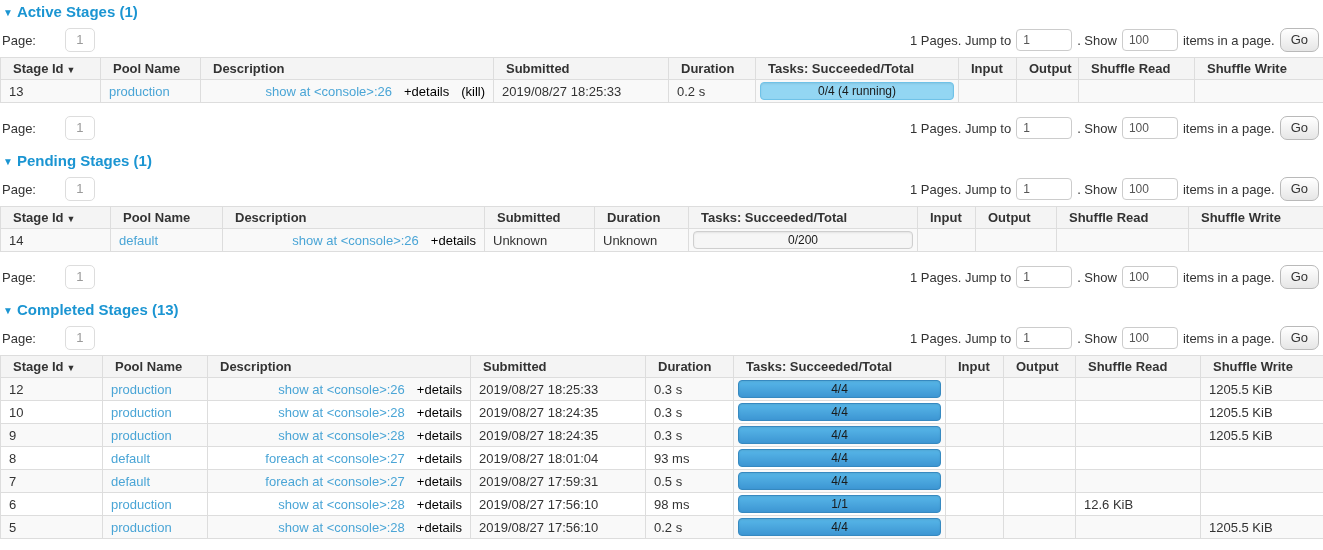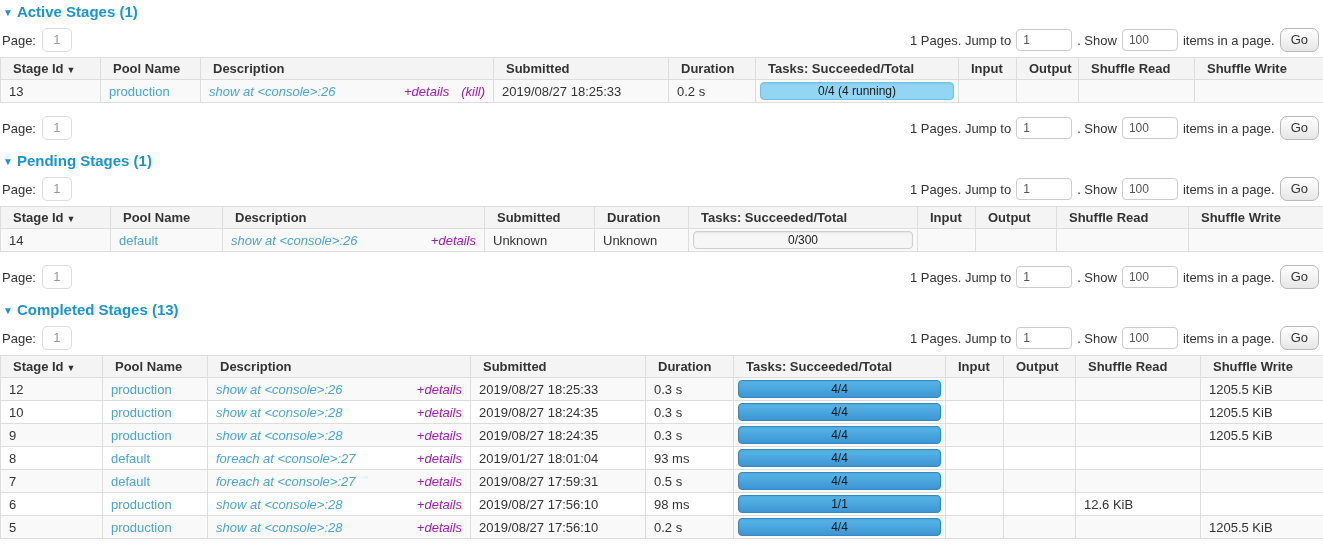--- a/index.html
+++ b/index.html
@@ -8,21 +8,21 @@
     width:1323px; height:550px; overflow:hidden; background:#ffffff;
     font-family:"Liberation Sans", sans-serif; font-size:13px; color:#333333;
   }
   .section-title {
     color:#1b95d2; font-size:15px; font-weight:bold;
     margin:12px 0 8px 3px; cursor:pointer;
   }
   .section-title.first { margin-top:3px; }
   .collapse-arrow { font-size:10px; margin-right:4px; position:relative; top:-1px; }
 
-  .pager-row { display:flex; align-items:center; margin:0 4px 5px 2px; height:24px; }
+  .pager-row { display:flex; align-items:center; margin:0 4px 5px 2px; height:24px;gap:23px; }
   .page-label { margin-right:6px; }
   .page-box {
     display:inline-block; min-width:30px; height:24px; line-height:22px; text-align:center;
     border:1px solid #dddddd; border-radius:5px; color:#9a9a9a; background:#fff; cursor:pointer;
   }
   .pager-right { margin-left:auto; display:flex; align-items:center; gap:5px; }
   .pager-input {
     width:56px; height:22px; border:1px solid #cccccc; border-radius:4px; padding:1px 6px;
     font-family:"Liberation Sans", sans-serif; font-size:12px; color:#555555; outline:none;
   }
@@ -35,23 +35,23 @@
   table { border-collapse:collapse; table-layout:fixed; width:1323px; margin:0 0 13px 0; }
   th, td {
     border:1px solid #dddddd; padding:3px 8px; text-align:left; height:22px;
     overflow:hidden; white-space:nowrap; font-size:13px;
   }
   th { background:#f4f4f4; font-weight:bold; cursor:pointer;padding-left:12px; }
   tbody tr:nth-child(odd) { background:#f9f9f9; }
   .sort-icon { font-size:9px; color:#333; margin-left:3px; }
 
   .cell-link { color:#4aa5d6; text-decoration:none; cursor:pointer; }
-  .desc-wrap { display:flex; justify-content:space-between; align-items:center;font-style:italic; }
+  .desc-wrap { display:flex; justify-content:flex-end; align-items:center; }
   .desc-right { color:#999999; }
-  .desc-right .muted-link { color:#a21caf; cursor:pointer; margin-left:12px; }
+  .desc-right .muted-link { color:#000000; cursor:pointer; margin-left:12px; }
 
   .bar-cell { padding:2px 4px; }
   .progress {
     position:relative; height:18px; border:1px solid #cfcfcf; border-radius:4px;
     background:#f6f6f6; box-shadow:inset 0 1px 2px rgba(0,0,0,.08);
     font-size:12px; line-height:16px; text-align:center; color:#1a1a1a;
   }
   .progress.running { background:#93d6f3; border-color:#6fc2e8; }
   .progress.complete { background:linear-gradient(#57b6e8,#3d96d3); border-color:#3689c0; }
 </style>
@@ -188,21 +188,21 @@
       <td><a class="cell-link">default</a></td>
       <td>
           <div class="desc-wrap">
         <a class="cell-link">show at &lt;console&gt;:26</a>
         <span class="desc-right"><span class="muted-link">+details</span></span>
       </div>
         </td>
       <td>Unknown</td>
       <td>Unknown</td>
       <td class="bar-cell">
-          <div class="progress">0/300</div>
+          <div class="progress">0/200</div>
         </td>
       <td></td>
       <td></td>
       <td></td>
       <td></td>
     </tr>
   </tbody>
 </table>
 
 <div class="pager-row">
@@ -323,21 +323,21 @@
     </tr>
     <tr>
       <td>8</td>
       <td><a class="cell-link">default</a></td>
       <td>
           <div class="desc-wrap">
             <a class="cell-link">foreach at &lt;console&gt;:27</a>
             <span class="desc-right"><span class="muted-link">+details</span></span>
           </div>
         </td>
-      <td>2019/01/27 18:01:04</td>
+      <td>2019/08/27 18:01:04</td>
       <td>93 ms</td>
       <td class="bar-cell">
           <div class="progress complete">4/4</div>
         </td>
       <td></td>
       <td></td>
       <td></td>
       <td></td>
     </tr>
     <tr>

